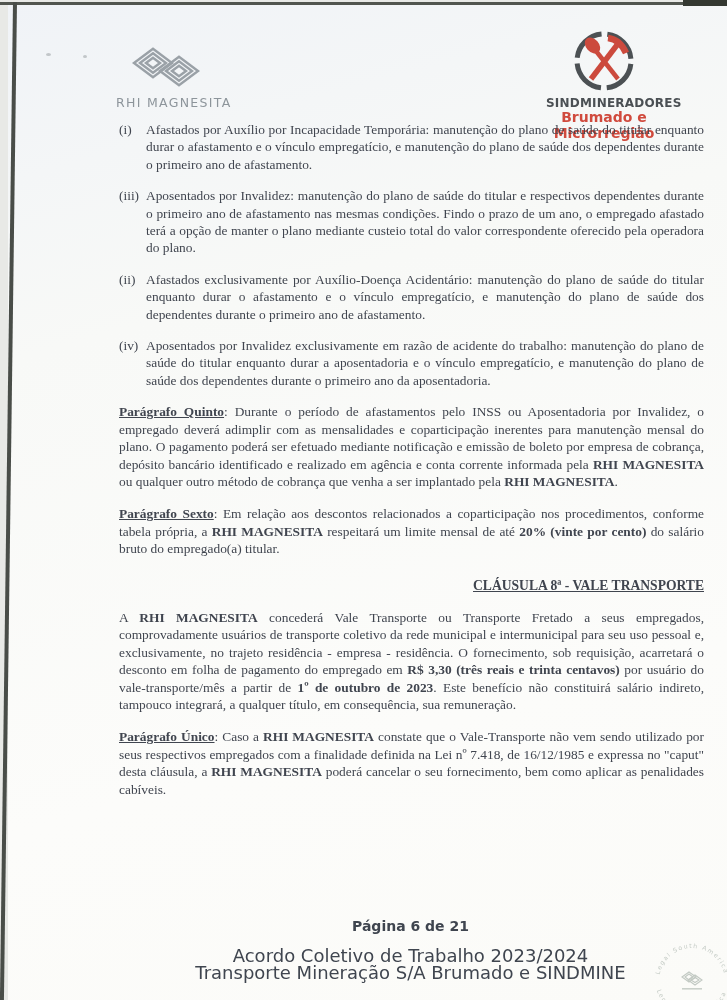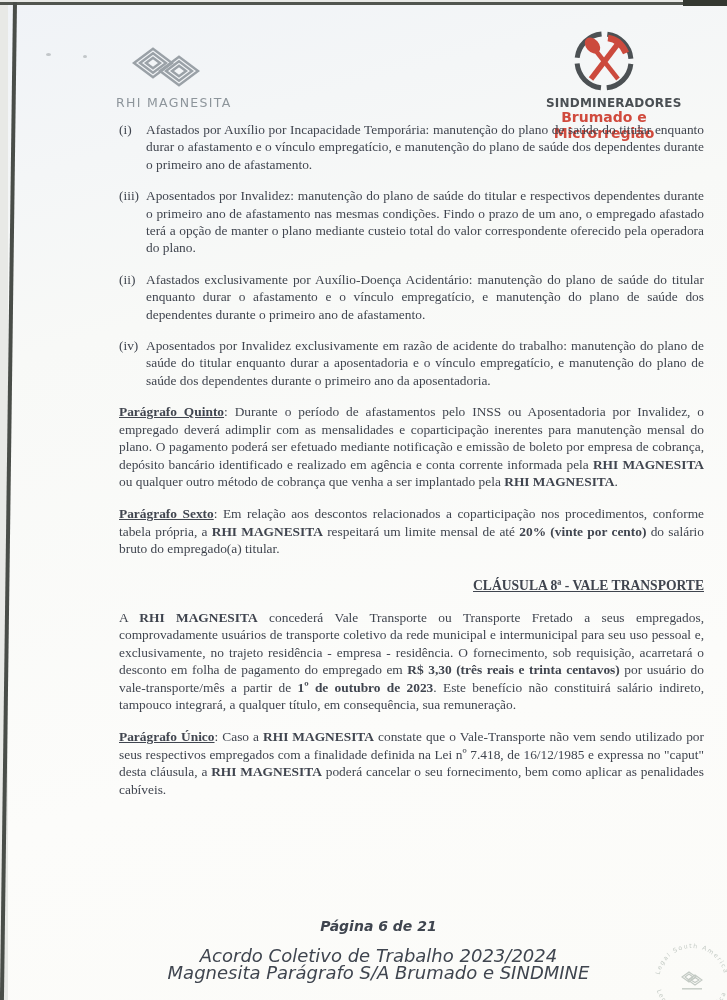--- a/index.html
+++ b/index.html
@@ -36,21 +36,21 @@
     font-size:13.4px; line-height:17.4px; color:#40454f; text-align:justify;font-family:Liberation Serif, serif;
   }
   .doc .b { font-weight:bold; }
   .doc .u { text-decoration:underline; }
   .block.list-item { padding-left:27px; margin-bottom:14px; }
   .block.list-item .item-label { display:inline-block; width:27px; margin-left:-27px; }
   .block.paragraph { margin-bottom:15px; }
   .block.heading { margin:19px 0 15px 0; text-align:right; font-size:13.6px; }
 
   
-  .footer { position:absolute; left:86px; top:918px; width:585px; text-align:center; color:#3f454f;font-style:italic; }
+  .footer { position:absolute; left:118px; top:918px; width:585px; text-align:center; color:#3f454f; }
   .page-num { font-weight:bold; font-size:14px; margin-bottom:14px; }
   .foot-line { font-size:18px; line-height:16.8px; }
 
   
   .stamp { position:absolute; left:642px; top:929px; width:100px; height:100px; opacity:0.5; }
 </style>
 </head>
 <body>
 
 <div class="page"></div>
@@ -97,21 +97,21 @@
     <div class="block paragraph"><span class="b u">Parágrafo Quinto</span><span>: Durante o período de afastamentos pelo INSS ou Aposentadoria por Invalidez, o empregado deverá adimplir com as mensalidades e coparticipação inerentes para manutenção mensal do plano. O pagamento poderá ser efetuado mediante notificação e emissão de boleto por empresa de cobrança, depósito bancário identificado e realizado em agência e conta corrente informada pela </span><span class="b">RHI MAGNESITA</span><span> ou qualquer outro método de cobrança que venha a ser implantado pela </span><span class="b">RHI MAGNESITA</span><span>.</span></div>
     <div class="block paragraph"><span class="b u">Parágrafo Sexto</span><span>: Em relação aos descontos relacionados a coparticipação nos procedimentos, conforme tabela própria, a </span><span class="b">RHI MAGNESITA</span><span> respeitará um limite mensal de até </span><span class="b">20% (vinte por cento)</span><span> do salário bruto do empregado(a) titular.</span></div>
     <div class="block heading"><span class="b u">CLÁUSULA 8ª - VALE TRANSPORTE</span></div>
     <div class="block paragraph"><span>A </span><span class="b">RHI MAGNESITA</span><span> concederá Vale Transporte ou Transporte Fretado a seus empregados, comprovadamente usuários de transporte coletivo da rede municipal e intermunicipal para seu uso pessoal e, exclusivamente, no trajeto residência - empresa - residência. O fornecimento, sob requisição, acarretará o desconto em folha de pagamento do empregado em </span><span class="b">R$ 3,30 (três reais e trinta centavos)</span><span> por usuário do vale-transporte/mês a partir de </span><span class="b">1º de outubro de 2023</span><span>. Este benefício não constituirá salário indireto, tampouco integrará, a qualquer título, em consequência, sua remuneração.</span></div>
     <div class="block paragraph"><span class="b u">Parágrafo Único</span><span>: Caso a </span><span class="b">RHI MAGNESITA</span><span> constate que o Vale-Transporte não vem sendo utilizado por seus respectivos empregados com a finalidade definida na Lei nº 7.418, de 16/12/1985 e expressa no "caput" desta cláusula, a </span><span class="b">RHI MAGNESITA</span><span> poderá cancelar o seu fornecimento, bem como aplicar as penalidades cabíveis.</span></div>
   </div>
 
 <div class="footer">
   <div class="page-num">Página 6 de 21</div>
   <div class="foot-line">Acordo Coletivo de Trabalho 2023/2024</div>
-  <div class="foot-line">Magnesita Parágrafo S/A Brumado e SINDMINE</div>
+  <div class="foot-line">Transporte Mineração S/A Brumado e SINDMINE</div>
 </div>
 
 <div class="stamp">
   <svg width="100" height="100" viewBox="0 0 100 100">
     <defs>
       <path id="arcTop" d="M 17,52 A 33,33 0 0 1 83,52"></path>
       <path id="arcBot" d="M 13,50 A 37,37 0 0 0 87,50"></path>
     </defs>
     <text font-size="6.2" fill="#8a988f" letter-spacing="1.4">
       <textPath href="#arcTop" startOffset="6%">Legal South America</textPath>

